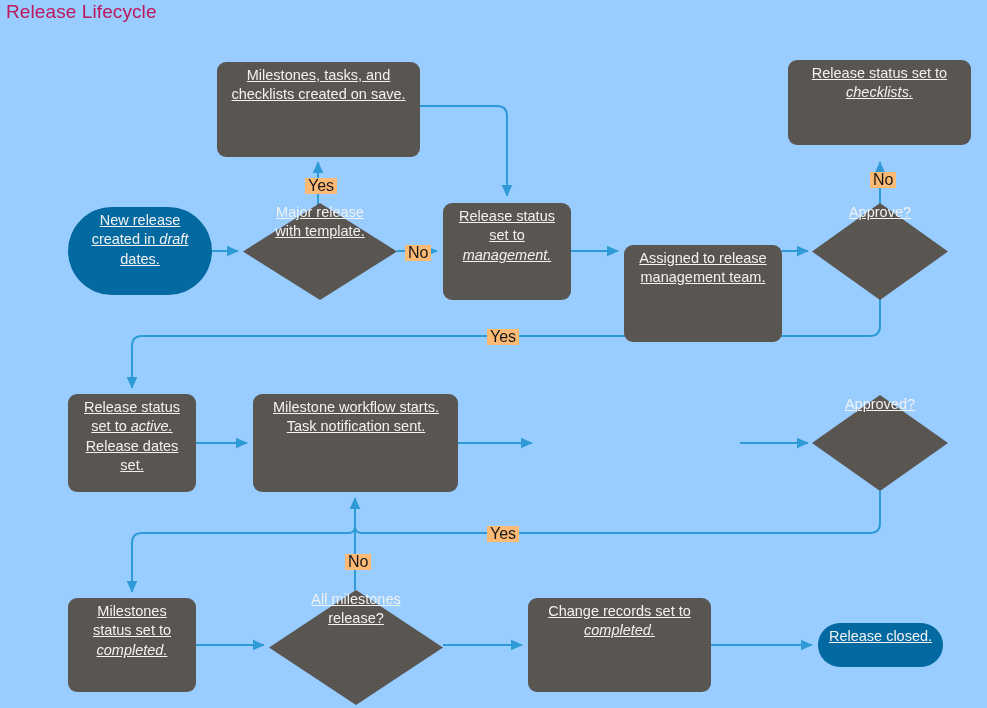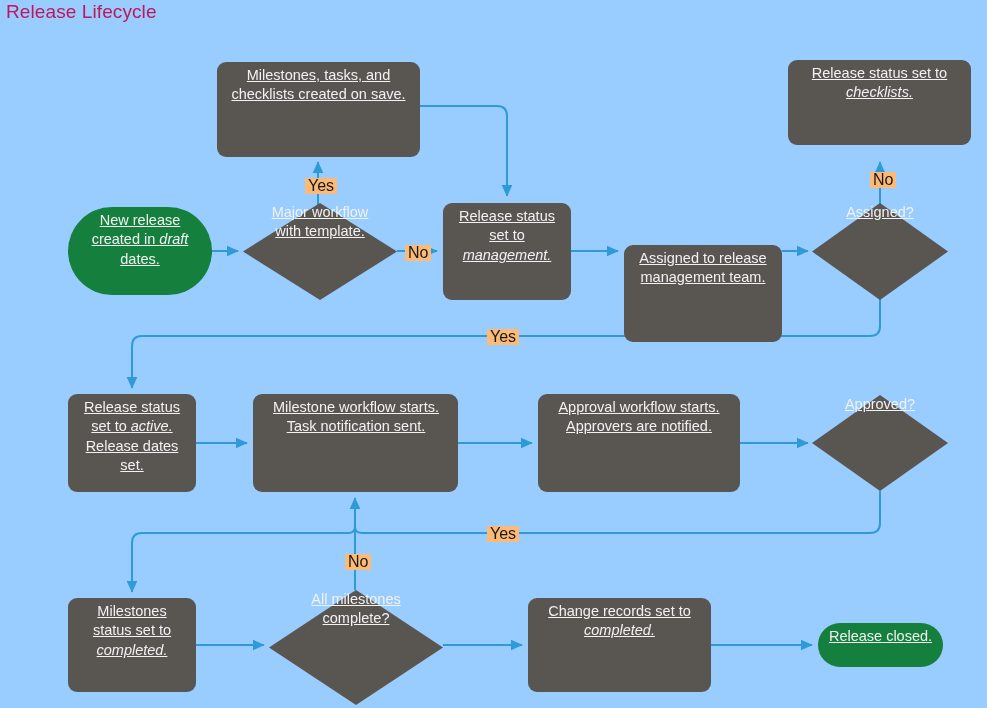--- a/index.html
+++ b/index.html
@@ -48,21 +48,21 @@
     line-height: 1.33;
     padding: 4px 9px;
     text-decoration: underline;
   }
   .node .lbl { display: block; width: 100%; }
   .node.process {
     background: #595551;
     border-radius: 9px;
   }
   .node.terminator {
-    background: #15803d;
+    background: #0369a1;
     border-radius: 999px;
   }
   .node.decision {
     background: transparent;
     padding: 0;
   }
   .node.decision .dia {
     position: absolute;
     left: 0; top: 0; right: 0; bottom: 0;
     background: #595551;
@@ -154,21 +154,21 @@
     <span class="lbl">
       <span>New release</span><br>
       <span>created in <em class="it">draft</em></span><br>
       <span>dates.</span>
     </span>
   </div>
 
   <div class="node decision" style="left:243px; top:203px; width:154px; height:97px;">
     <span class="dia"></span>
     <span class="lbl">
-      <span>Major workflow</span><br>
+      <span>Major release</span><br>
       <span>with template.</span>
     </span>
   </div>
 
   <div class="node process" style="left:443px; top:203px; width:128px; height:97px;">
     <span class="lbl">
       <span>Release status</span><br>
       <span>set to</span><br>
       <em class="it">management.</em>
     </span>
@@ -176,64 +176,58 @@
 
   <div class="node process" style="left:624px; top:203px; width:158px; height:97px;margin-top:42px;">
     <span class="lbl">
       <span>Assigned to release</span><br>
       <span>management team.</span>
     </span>
   </div>
 
   <div class="node decision" style="left:812px; top:203px; width:136px; height:97px;">
     <span class="dia"></span>
-    <span class="lbl">Assigned?</span>
+    <span class="lbl">Approve?</span>
   </div>
 
   <div class="node process" style="left:68px; top:394px; width:128px; height:98px;">
     <span class="lbl">
       <span>Release status</span><br>
       <span>set to <em class="it">active.</em></span><br>
       <span>Release dates</span><br>
       <span>set.</span>
     </span>
   </div>
 
   <div class="node process" style="left:253px; top:394px; width:205px; height:98px;padding-left:10px;">
     <span class="lbl">
       <span>Milestone workflow starts.</span><br>
       <span>Task notification sent.</span>
     </span>
   </div>
 
-  <div class="node process" style="left:538px; top:394px; width:202px; height:98px;">
-    <span class="lbl">
-      <span>Approval workflow starts.</span><br>
-      <span>Approvers are notified.</span>
-    </span>
-  </div>
 
   <div class="node decision" style="left:812px; top:395px; width:136px; height:96px;">
     <span class="dia"></span>
     <span class="lbl">Approved?</span>
   </div>
 
   <div class="node process" style="left:68px; top:598px; width:128px; height:94px;">
     <span class="lbl">
       <span>Milestones</span><br>
       <span>status set to</span><br>
       <em class="it">completed.</em>
     </span>
   </div>
 
   <div class="node decision" style="left:269px; top:590px; width:174px; height:115px;">
     <span class="dia"></span>
     <span class="lbl">
       <span>All milestones</span><br>
-      <span>complete?</span>
+      <span>release?</span>
     </span>
   </div>
 
   <div class="node process" style="left:528px; top:598px; width:183px; height:94px;">
     <span class="lbl">
       <span>Change records set to</span><br>
       <em class="it">completed.</em>
     </span>
   </div>
 

